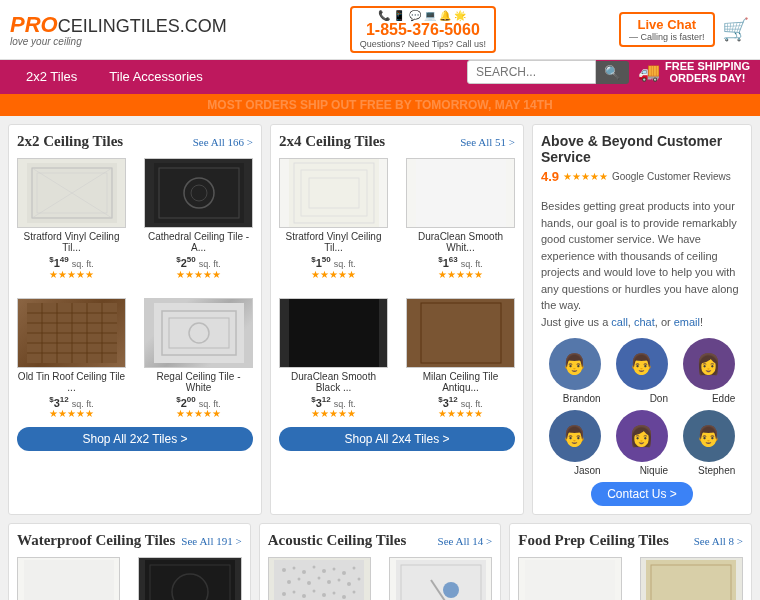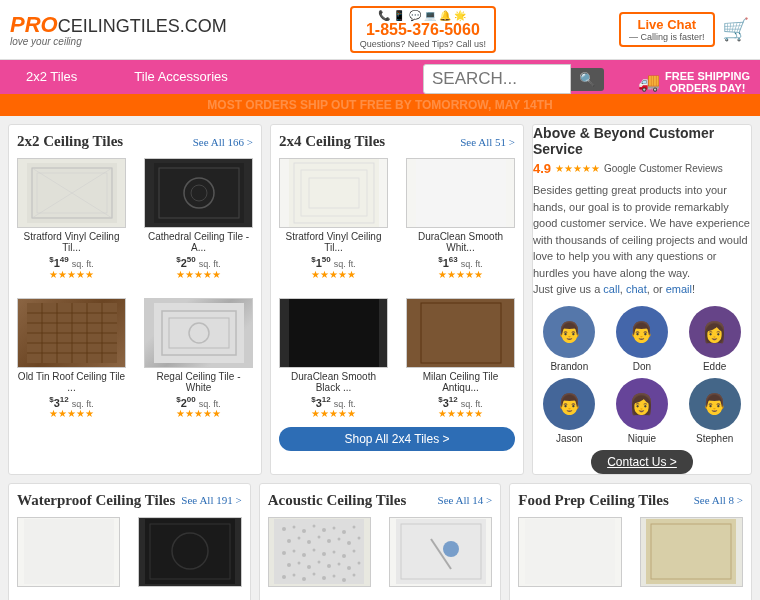--- a/index.html
+++ b/index.html
@@ -16,24 +16,24 @@
     .phone-icons { font-size: 10px; color: #f60; }
     .phone-number { color: #f60; font-size: 16px; font-weight: bold; }
     .phone-sub { font-size: 9px; color: #555; }
     .header-right { display: flex; align-items: center; gap: 8px; }
     .livechat-box { border: 2px solid #f60; border-radius: 4px; padding: 3px 8px; text-align: center; font-size: 10px; }
     .livechat-title { color: #f60; font-size: 13px; font-weight: bold; }
     .livechat-sub { color: #555; font-size: 9px; }
     .cart-icon { font-size: 22px; color: #555; }
 
     
-    .nav { background: #ec4899; display: flex; align-items: flex-end; padding: 0 10px; height: 34px; gap: 25px; }
+    .nav { background: #be185d; display: flex; align-items: flex-start; padding: 0 10px; height: 34px; }
     .nav-item { color: #fff; font-size: 13px; padding: 0 16px; cursor: pointer; line-height: 34px; }
     .nav-search { margin-left: auto; display: flex; align-items: center; }
-    .nav-search input { padding: 4px 8px; border: 1px solid #ccc; border-radius: 3px 0 0 3px; font-size: 17px; width: 148px; }
+    .nav-search input { padding: 4px 8px; border: 1px solid #ccc; border-radius: 3px 0 0 3px; font-size: 12px; width: 129px; }
     .search-btn { background: #555; border: none; padding: 4px 8px; cursor: pointer; border-radius: 0 3px 3px 0; color: #fff; }
     .free-shipping { color: #fff; font-size: 11px; margin-left: 10px; display: flex; align-items: center; gap: 4px; font-weight: bold; text-align: center; }
     .truck-icon { font-size: 18px; }
 
     
     .banner { background: #f60; color: #fff; text-align: center; padding: 4px; font-size: 12px; font-weight: bold; }
     .banner span { color: #fff4; }
 
     
     .main { display: grid; grid-template-columns: 1fr 1fr 220px; gap: 8px; padding: 8px; background: #f0f0f0; }
@@ -57,38 +57,38 @@
     .product-name { font-size: 10px; color: #333; margin-bottom: 2px; }
     .product-price { font-size: 11px; color: #333; font-weight: bold; }
     .product-price sup { font-size: 8px; }
     .product-price .per { font-size: 9px; font-weight: normal; color: #666; }
     .stars { color: #f90; font-size: 10px; }
 
     
     .shop-all-btn { display: block; width: 100%; background: #2d6db5; color: #fff; border: none; border-radius: 15px; padding: 5px 10px; font-size: 12px; cursor: pointer; text-align: center; margin-top: 4px; }
 
     
-    .cs-box { background: #fff; border: 1px solid #ddd; border-radius: 3px; padding: 0; }
+    .cs-box { background: #fff; border: 1px solid #ddd; border-radius: 3px; padding: 8px; }
     .cs-title { font-size: 14px; font-weight: bold; color: #333; margin-bottom: 4px; }
-    .cs-rating { display: flex; align-items: center; gap: 4px; margin-bottom: 6px; }
+    .cs-rating { display: flex; align-items: center; gap: 4px; margin-bottom: 14px; }
     .cs-score { color: #f60; font-weight: bold; font-size: 13px; }
     .cs-review { font-size: 10px; color: #555; }
     .cs-text { font-size: 11px; color: #555; line-height: 1.5; margin-bottom: 8px; }
     .cs-text a { color: #2d6db5; }
     .avatars-row { display: flex; justify-content: space-around; margin-bottom: 6px; }
     .avatar-item { text-align: center; }
     .avatar-circle { width: 52px; height: 52px; border-radius: 50%; background: #5588cc; margin: 0 auto 3px; overflow: hidden; display: flex; align-items: center; justify-content: center; font-size: 20px; color: #fff; }
     .avatar-circle.brandon { background: #5577aa; }
     .avatar-circle.don { background: #4466aa; }
     .avatar-circle.edde { background: #664488; }
     .avatar-circle.jason { background: #446699; }
     .avatar-circle.niquie { background: #664499; }
     .avatar-circle.stephen { background: #446688; }
-    .avatar-name { font-size: 10px; color: #333; }
-    .contact-btn { display: block; width: auto; margin: 4px auto 0; background: #404040; color: #fff; border: none; border-radius: 15px; padding: 5px 16px; font-size: 12px; cursor: pointer; text-decoration: underline; }
+    .avatar-name { font-size: 10px; color: #333; text-align: right; }
+    .contact-btn { display: block; width: auto; margin: 4px auto 0; background: #3b82f6; color: #fff; border: none; border-radius: 15px; padding: 5px 16px; font-size: 12px; cursor: pointer; }
 
     
     .bottom-row { display: grid; grid-template-columns: 1fr 1fr 1fr; gap: 8px; padding: 0 8px 8px; background: #f0f0f0; }
   </style>
 </head>
 <body>
 
 <div class="header">
   <div class="logo">
     <span class="logo-pro">PRO</span><span class="logo-rest">CEILINGTILES.COM</span>
@@ -208,20 +208,21 @@
           </svg>
         </div>
         <div class="product-name">Regal Ceiling Tile - White</div>
         <div class="product-price">
           <sup>$</sup><span>2</span><sup>00</sup>
           <span class="per">sq. ft.</span>
         </div>
         <div class="stars">★★★★★</div>
       </div>
     </div>
+    <button class="shop-all-btn">Shop All 2x2 Tiles &gt;</button>
   </div>
 
   <div class="section-box">
     <div class="section-header">
       <span class="section-title">2x4 Ceiling Tiles</span>
       <a class="see-all">See All 51 &gt;</a>
     </div>
     <div class="product-grid">
 
       <div class="product-item">

